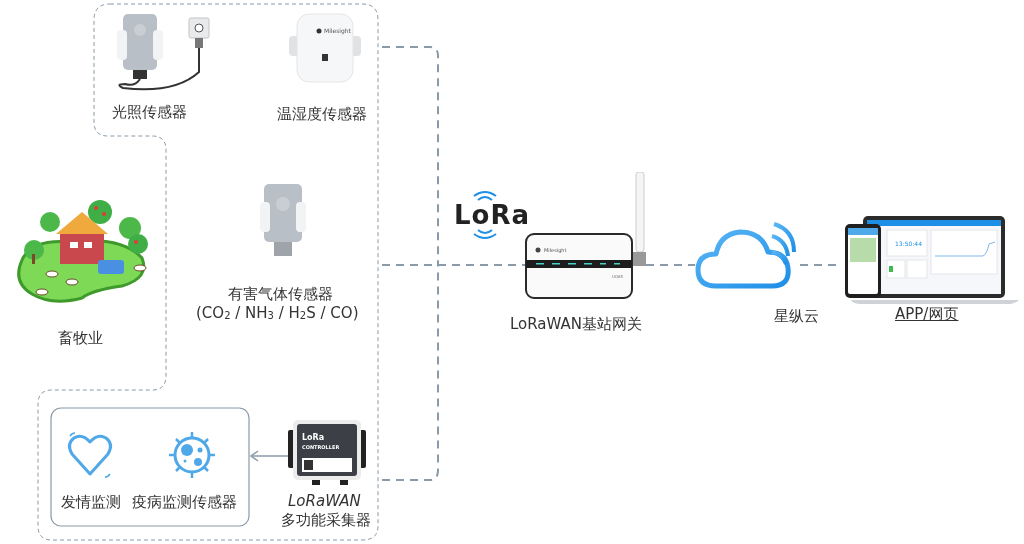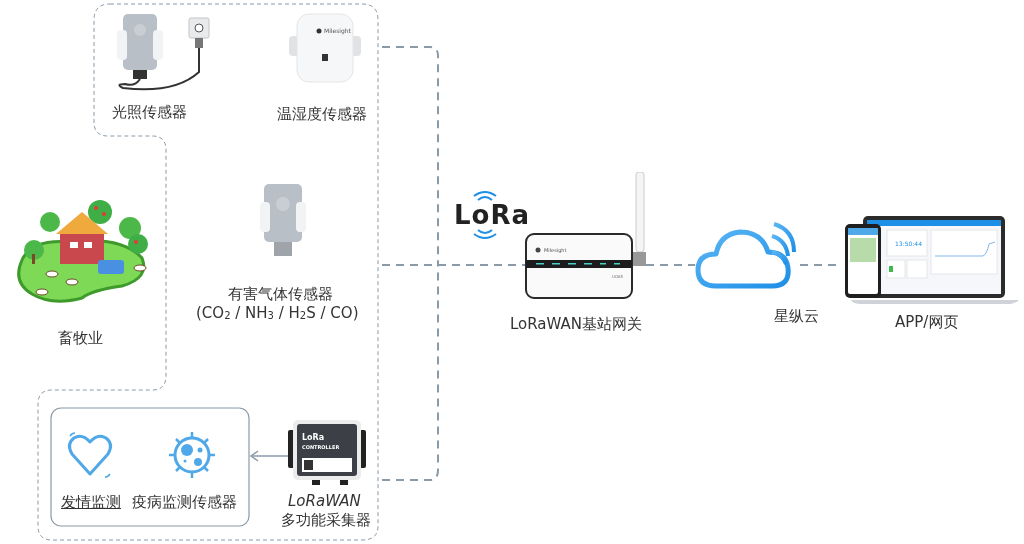--- a/index.html
+++ b/index.html
@@ -99,21 +99,21 @@
   <span>(CO</span><span class="sub">2</span><span> / NH</span><span class="sub">3</span><span> / H</span><span class="sub">2</span><span>S / CO)</span>
 </div>
 
 <div class="abs" style="left:64px;top:430px;width:52px;height:52px;">
   <svg width="52" height="52">
     <path d="M26 44 L8 24 Q2 14 10 8 Q18 3 26 12 Q34 3 42 8 Q50 14 44 24 Z" fill="none" stroke="#4FA8E8" stroke-width="3" stroke-linejoin="round"></path>
     <path d="M6 6 Q8 3 11 3" fill="none" stroke="#4FA8E8" stroke-width="1.5"></path>
     <path d="M46 44 Q44 47 41 47" fill="none" stroke="#4FA8E8" stroke-width="1.5"></path>
   </svg>
 </div>
-<div class="label" style="left:61px;top:492px;text-decoration:underline;">发情监测</div>
+<div class="label" style="left:61px;top:492px;">发情监测</div>
 
 <div class="abs" style="left:165px;top:428px;width:54px;height:54px;">
   <svg width="54" height="54">
     <circle cx="27" cy="27" r="17" fill="none" stroke="#4FA8E8" stroke-width="3"></circle>
     <g stroke="#4FA8E8" stroke-width="2.5">
       <line x1="27" y1="4" x2="27" y2="10"></line>
         <line x1="27" y1="44" x2="27" y2="50"></line>
       <line x1="4" y1="27" x2="10" y2="27"></line>
         <line x1="44" y1="27" x2="50" y2="27"></line>
       <line x1="11" y1="11" x2="15" y2="15"></line>
@@ -205,13 +205,13 @@
     <rect x="44" y="46" width="18" height="18" fill="#fff" stroke="#e3e6ea"></rect>
     <rect x="64" y="46" width="20" height="18" fill="#fff" stroke="#e3e6ea"></rect>
     <rect x="46" y="52" width="4" height="6" fill="#3fb950"></rect>
     <path d="M8 86 H176 Q172 90 164 90 H18 Q10 90 8 86Z" fill="#cfd3d8"></path>
     <rect x="2" y="10" width="36" height="74" rx="5" fill="#1f1f1f"></rect>
     <rect x="5" y="14" width="30" height="66" rx="2" fill="#fff"></rect>
     <rect x="5" y="14" width="30" height="7" fill="#4FA8E8"></rect>
     <rect x="7" y="24" width="26" height="24" fill="#b8dca9"></rect>
   </svg>
 </div>
-<div class="label" style="left:895px;top:312px;">APP/网页</div>
+<div class="label" style="left:895px;top:304px;text-decoration:underline;">APP/网页</div>
 
 </body></html>

